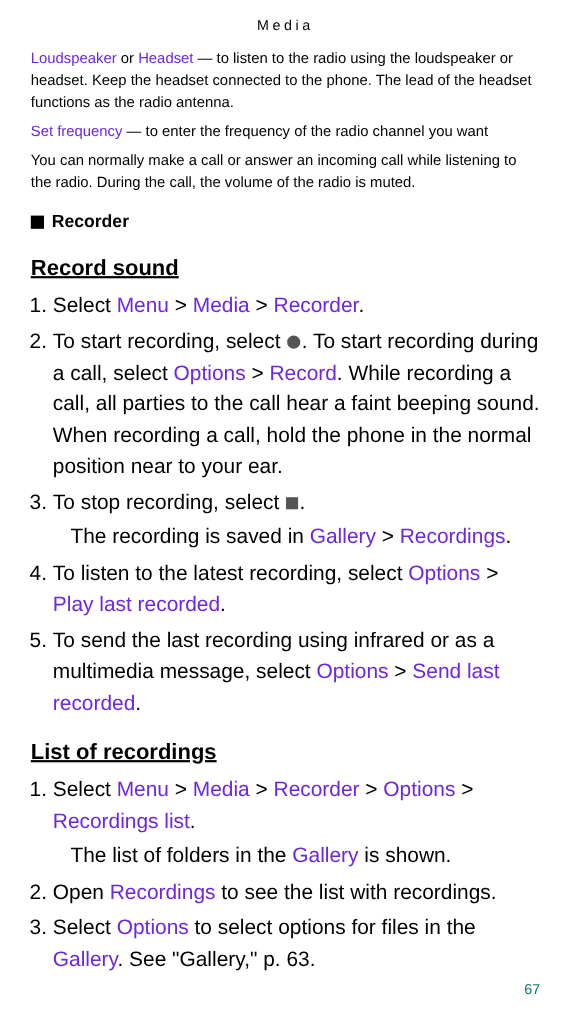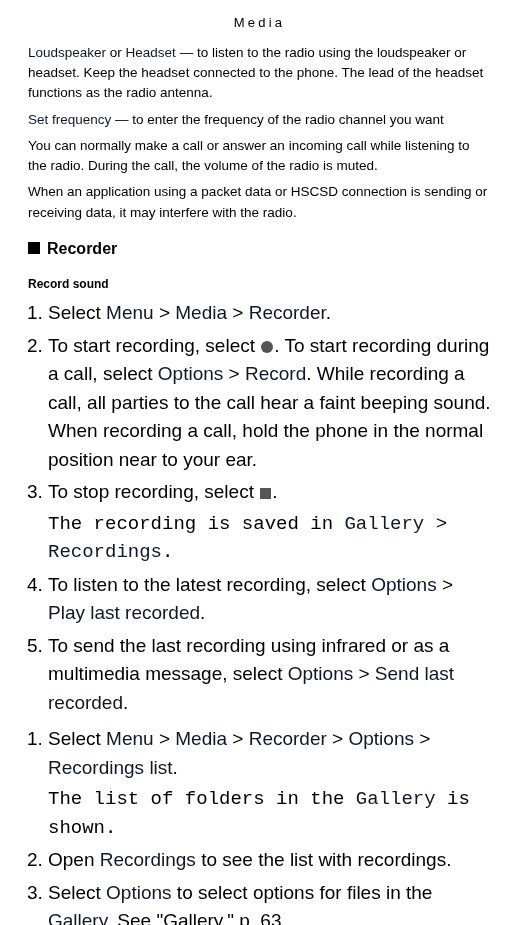--- a/index.html
+++ b/index.html
@@ -20,21 +20,21 @@
     }
     .page-title {
       text-align: center;
       font-size: 13px;
       font-weight: normal;
       letter-spacing: 0.25em;
       color: #000;
       margin-bottom: 10px;
     }
     .link-teal {
-      color: #0f172a;
+      color: #6d28d9;
       text-decoration: none;
     }
     p {
       margin-bottom: 6px;
       font-size: 13.5px;
       line-height: 1.5;
     }
     .section-heading {
       display: flex;
       align-items: center;
@@ -48,40 +48,40 @@
       height: 12px;
       background: #000;
       flex-shrink: 0;
     }
     .section-heading h2 {
       font-size: 16px;
       font-weight: bold;
       color: #000;
     }
     .subsection-heading {
-      font-size: 12px;
+      font-size: 20px;
       font-weight: bold;
       color: #000;
       margin-top: 16px;
       margin-bottom: 6px;
+      text-decoration: underline;
     }
     ol {
       padding-left: 20px;
       margin-bottom: 8px;
     }
     ol li {
       font-size: 19px;
       line-height: 1.5;
       margin-bottom: 4px;
     }
     ol li .sub-text {
       display: block;
       margin-top: 3px;
-      margin-left: 0px;
-      font-family: Liberation Mono, monospace;
+      margin-left: 16px;
     }
     .page-number {
       position: absolute;
       bottom: 16px;
       right: 28px;
       font-size: 13px;
       color: #0f766e;
     }
     .icon-record {
       display: inline-block;
@@ -108,21 +108,20 @@
 
   <div class="page-title">Media</div>
 
   <p>
     <a class="link-teal">Loudspeaker</a><span> or </span><a class="link-teal">Headset</a><span> — to listen to the radio using the loudspeaker or headset. Keep the headset connected to the phone. The lead of the headset functions as the radio antenna.</span>
   </p>
   <p>
     <a class="link-teal">Set frequency</a><span> — to enter the frequency of the radio channel you want</span>
   </p>
   <p>You can normally make a call or answer an incoming call while listening to the radio. During the call, the volume of the radio is muted.</p>
-  <p>When an application using a packet data or HSCSD connection is sending or receiving data, it may interfere with the radio.</p>
 
   <div class="section-heading">
     <span class="bullet-square"></span>
     <h2>Recorder</h2>
   </div>
 
 
   <div class="subsection-heading">Record sound</div>
 
   <ol>
@@ -139,20 +138,21 @@
       </span>
     </li>
     <li>
       <span>To listen to the latest recording, select </span><a class="link-teal">Options</a><span> &gt; </span><a class="link-teal">Play last recorded</a><span>.</span>
     </li>
     <li>
       <span>To send the last recording using infrared or as a multimedia message, select </span><a class="link-teal">Options</a><span> &gt; </span><a class="link-teal">Send last recorded</a><span>.</span>
     </li>
   </ol>
 
+  <div class="subsection-heading">List of recordings</div>
 
   <ol>
     <li>
       <span>Select </span><a class="link-teal">Menu</a><span> &gt; </span><a class="link-teal">Media</a><span> &gt; </span><a class="link-teal">Recorder</a><span> &gt; </span><a class="link-teal">Options</a><span> &gt; </span><a class="link-teal">Recordings list</a><span>.</span>
       <span class="sub-text">
         <span>The list of folders in the </span><a class="link-teal">Gallery</a><span> is shown.</span>
       </span>
     </li>
     <li>
       <span>Open </span><a class="link-teal">Recordings</a><span> to see the list with recordings.</span>

